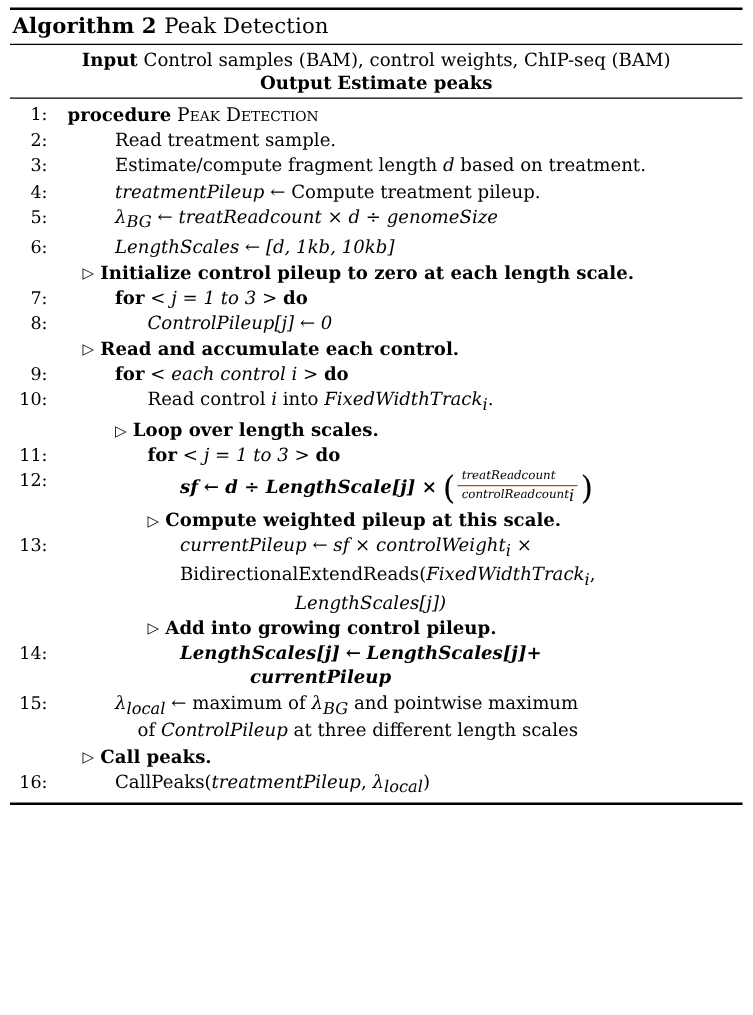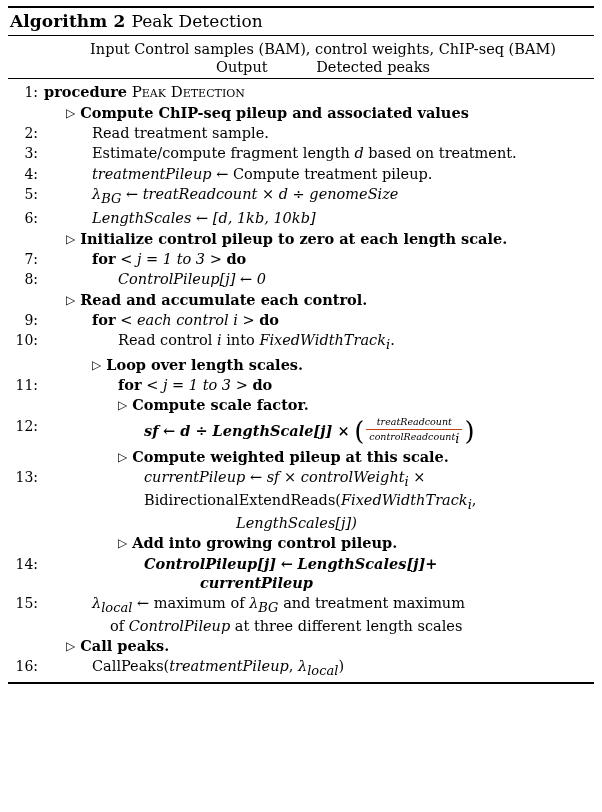--- a/index.html
+++ b/index.html
@@ -43,21 +43,21 @@
   .algo-rule-bottom {
     border-top: 2px solid #000;
     margin: 2px 8px 0 8px;
   }
   .io-block {
     text-align: center;
     font-size: 14.5px;
     padding: 4px 34px 2px 34px;
     line-height: 1.25;
   }
-  .io-block b { font-weight: normal; margin-left: 44px; }
+  .io-block b { font-weight: bold; }
   .lines {
     padding: 2px 8px 0 8px;
     font-size: 14.5px;
     line-height: 1.3;
   }
   .line {
     display: flex;
     align-items: flex-start;
     margin: 1.5px 0;
   }
@@ -65,21 +65,21 @@
     width: 30px;
     min-width: 30px;
     text-align: right;
     padding-right: 6px;
     font-family: "DejaVu Serif", serif;
     font-size: 14px;
   }
   .body {
     flex: 1;
   }
-  .i0 { padding-left: 0px; }
+  .i0 { padding-left: 0px; margin-left: 10px; }
   .i1 { padding-left: 22px; }
   .i2 { padding-left: 48px; }
   .i3 { padding-left: 74px; }
   .i4 { padding-left: 100px; }
   .kw { font-weight: bold; }
   .comment {
     font-weight: bold;
   }
   .tri {
     font-size: 12px;
@@ -91,21 +91,21 @@
     font-size: 15px;
   }
   .sub {
     font-size: 13px;
     vertical-align: sub;
     font-style: italic;
   }
   .frac {
     display: inline-block;
     vertical-align: middle;
-    text-align: center;
+    text-align: left;
     font-size: 9.5px;
     line-height: 1.15;
     font-style: italic;
     margin: 0 2px;
   }
   .frac .num { display: block; padding: 0 3px 1px 3px; }
   .frac .den { display: block; border-top: 1px solid #c2410c; padding: 2px 3px 0 3px; }
   .paren {
     display: inline-block;
     font-size: 26px;
@@ -128,43 +128,36 @@
 
   <div class="algo-rule"></div>
 
   <div class="io-block">
     <div>
       <b>Input</b>
       <span>Control samples (BAM), control weights, ChIP-seq (BAM)</span>
     </div>
     <div>
       <b>Output</b>
-      <b>Detected peaks</b>
+      <b>Estimate peaks</b>
     </div>
   </div>
 
   <div class="algo-rule"></div>
 
   <div class="lines">
 
     <div class="line">
       <div class="lineno">1:</div>
       <div class="body i0">
         <span class="kw">procedure</span>
         <span class="sc">Peak Detection</span>
       </div>
     </div>
 
-    <div class="line">
-      <div class="lineno"></div>
-      <div class="body i1 comment">
-        <span class="tri">▷</span>
-        <span>Compute ChIP-seq pileup and associated values</span>
-      </div>
-    </div>
 
     <div class="line">
       <div class="lineno">2:</div>
       <div class="body i2">
         <span>Read treatment sample.</span>
       </div>
     </div>
 
     <div class="line">
       <div class="lineno">3:</div>
@@ -260,27 +253,20 @@
 
     <div class="line">
       <div class="lineno">11:</div>
       <div class="body i3">
         <span class="kw">for</span>
         <span class="it">&lt; j = 1 to 3 &gt;</span>
         <span class="kw">do</span>
       </div>
     </div>
 
-    <div class="line">
-      <div class="lineno"></div>
-      <div class="body i3 comment">
-        <span class="tri">▷</span>
-        <span>Compute scale factor.</span>
-      </div>
-    </div>
 
     <div class="line">
       <div class="lineno">12:</div>
       <div class="body i4">
         <span class="it kw">sf</span>
         <span class="it kw">← d ÷ LengthScale[j] ×</span>
         <span class="paren">(</span><span class="frac"><span class="num">treatReadcount</span><span class="den"><span>controlReadcount</span><span class="sub">i</span></span></span><span class="paren">)</span>
       </div>
     </div>
 
@@ -314,39 +300,39 @@
       <div class="body i3 comment">
         <span class="tri">▷</span>
         <span>Add into growing control pileup.</span>
       </div>
     </div>
 
     <div class="line">
       <div class="lineno">14:</div>
       <div class="body i4">
         <div>
-          <span class="it kw">ControlPileup[j]</span>
+          <span class="it kw">LengthScales[j]</span>
           <span class="kw">←</span>
           <span class="it kw">LengthScales[j]+</span>
         </div>
         <div style="padding-left:56px;">
           <span class="it kw">currentPileup</span>
         </div>
       </div>
     </div>
 
 
     <div class="line">
       <div class="lineno">15:</div>
       <div class="body i2">
         <div>
           <span class="it">λ</span><span class="sub">local</span>
           <span>← maximum of</span>
           <span class="it">λ</span><span class="sub">BG</span>
-          <span>and treatment maximum</span>
+          <span>and pointwise maximum</span>
         </div>
         <div style="padding-left:18px;">
           <span>of</span>
           <span class="it">ControlPileup</span>
           <span>at three different length scales</span>
         </div>
       </div>
     </div>
 
     <div class="line">

